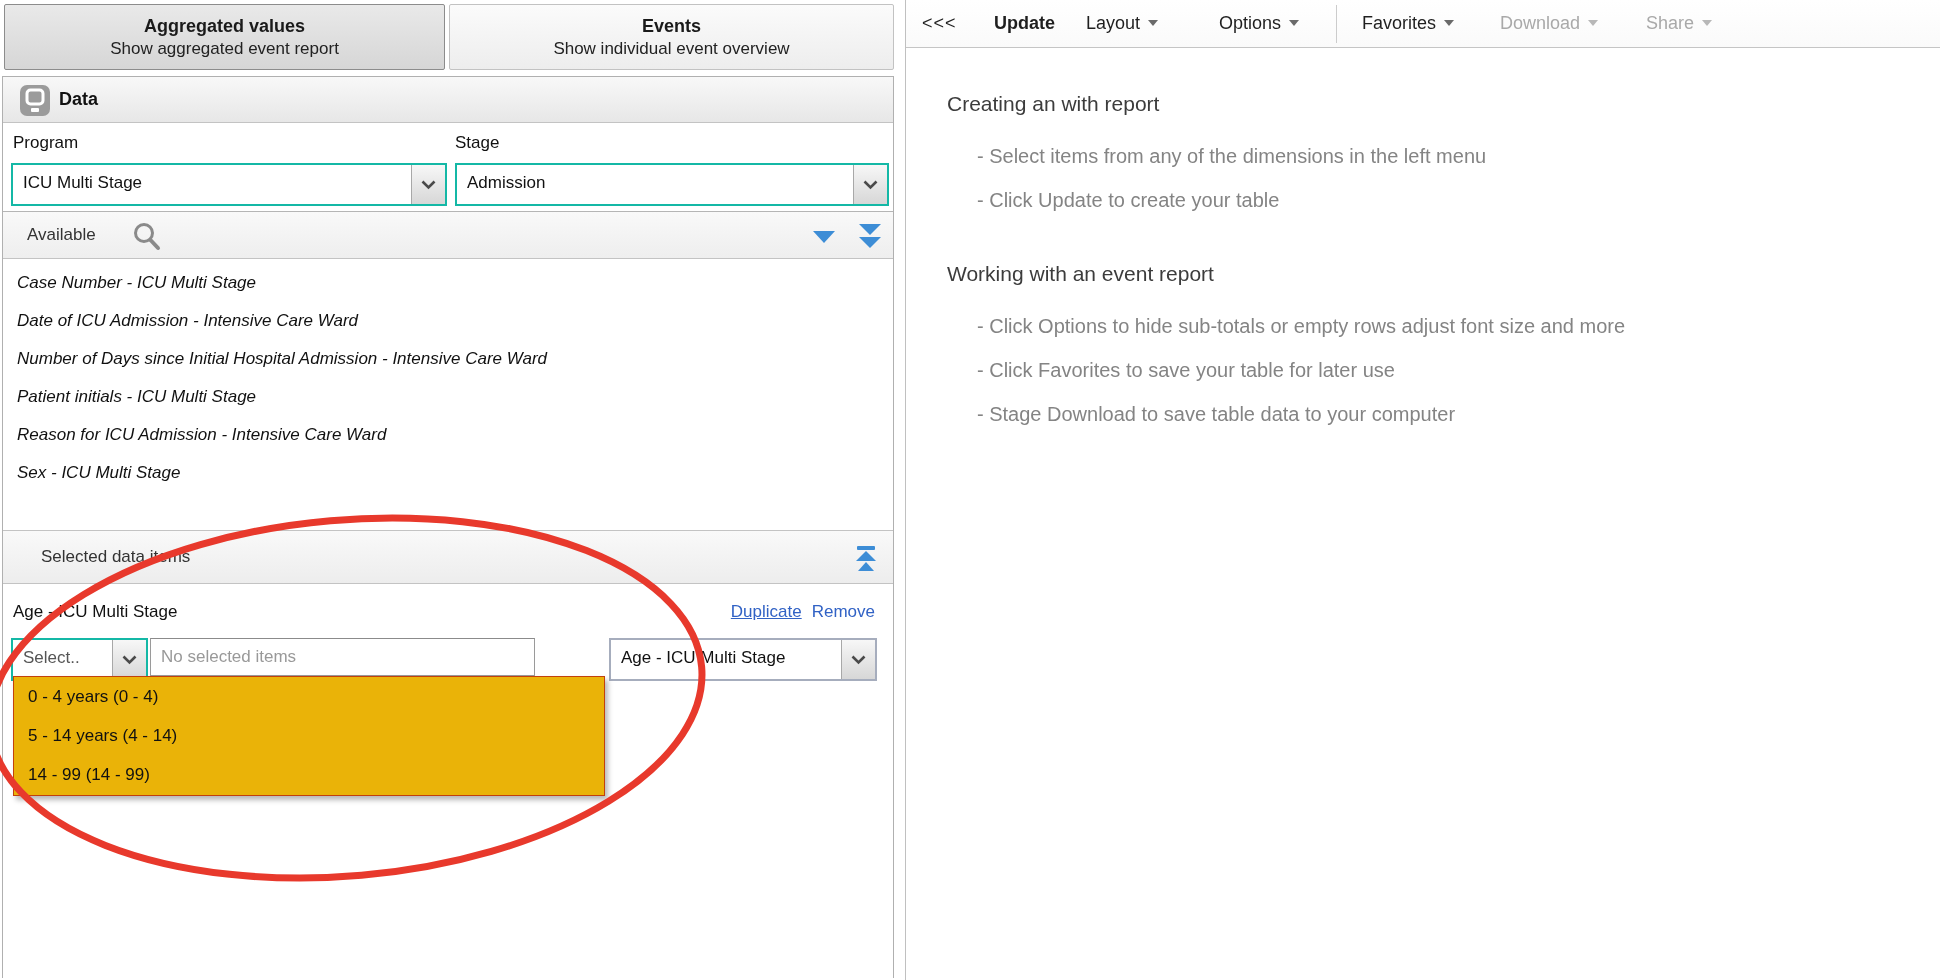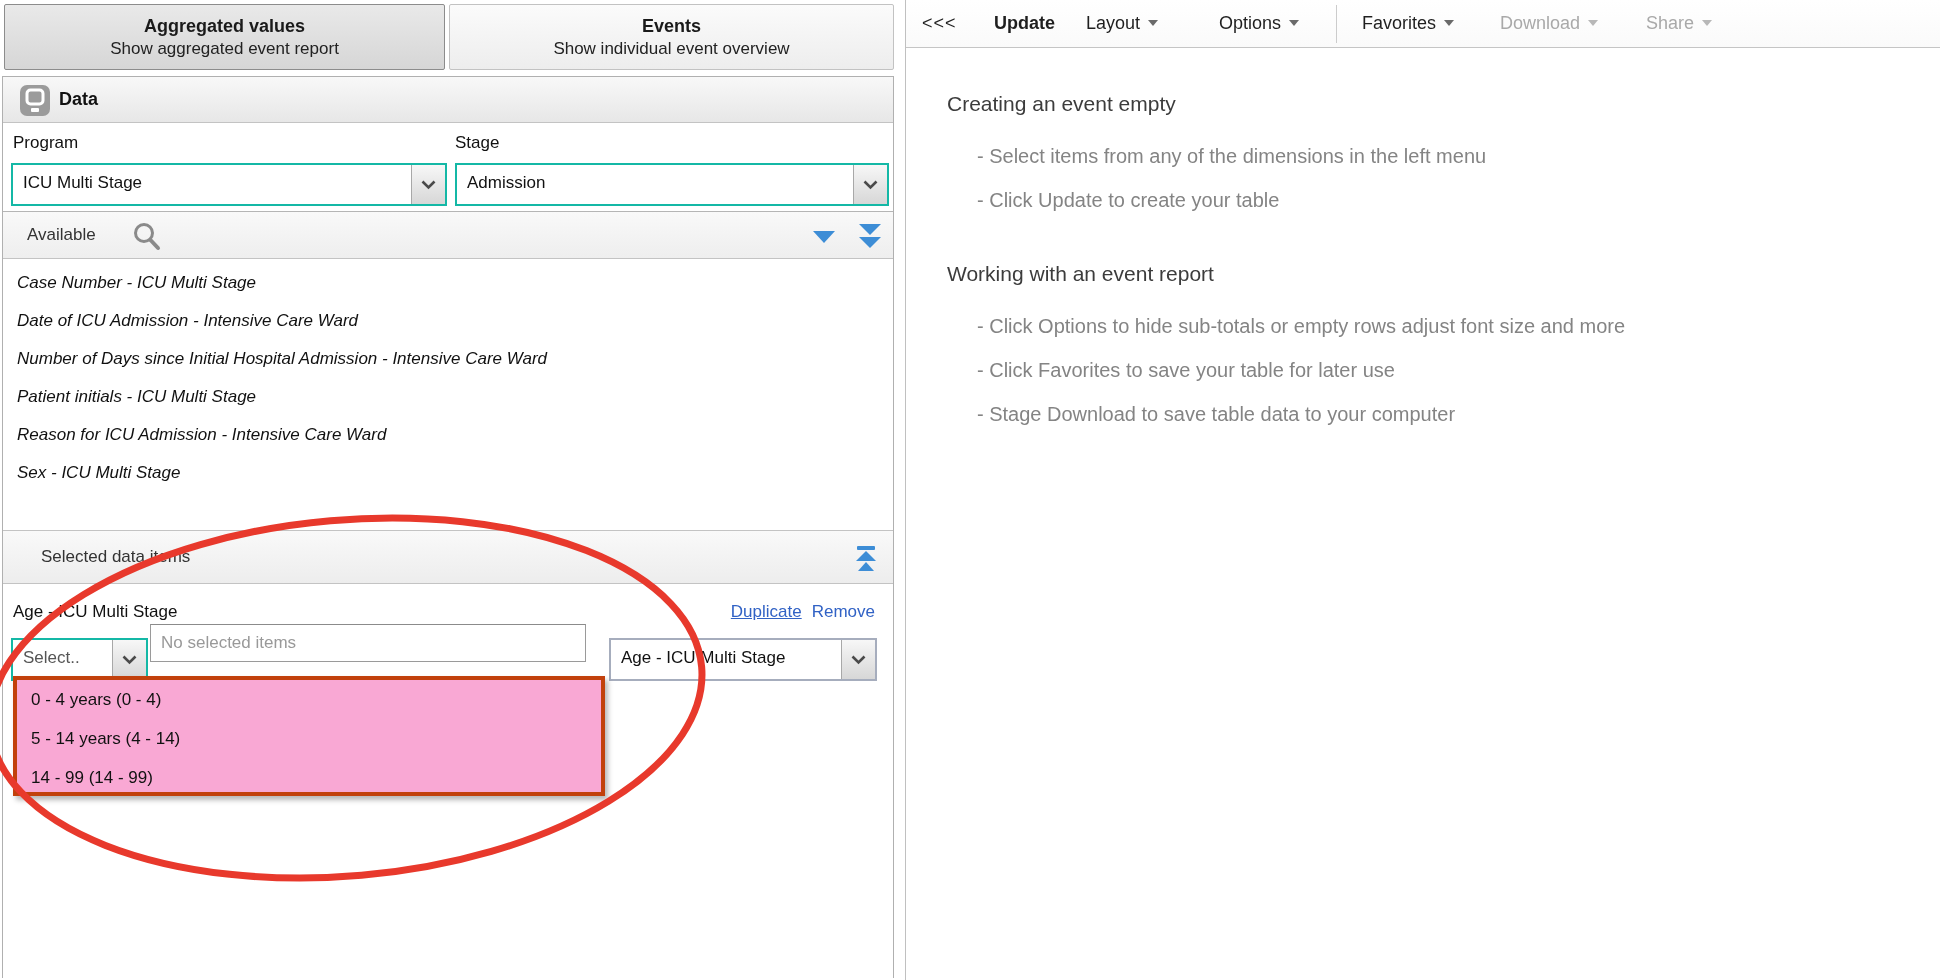--- a/index.html
+++ b/index.html
@@ -55,28 +55,28 @@
   .selected-body { position:absolute; top:507px; left:0; width:100%; height:395px; background:#fff; }
   .sel-label-row { position:absolute; top:16px; left:10px; right:18px; height:26px; }
   .sel-item-name { position:absolute; left:0; top:2px; font-size:17px; color:#111; }
   .sel-links { position:absolute; right:0; top:2px; font-size:17px; }
   .sel-links a { color:#3162c5; text-decoration:none; cursor:pointer; }
   .sel-links a.ul { text-decoration:underline; }
   .sel-links .gap { display:inline-block; width:10px; }
 
   #combo-operator { left:8px; top:54px; width:137px; }
   #combo-operator .combo-text { color:#555; }
-  #filter-input { position:absolute; left:147px; top:40px; width:436px; height:38px;
+  #filter-input { position:absolute; left:147px; top:54px; width:385px; height:38px;
     border:1px solid #9a9a9a; border-top-color:#8b8b8b; padding:4px 10px; font-size:17px;
     color:#333; font-family:"Liberation Sans",sans-serif; }
   #filter-input::placeholder { color:#999; opacity:1; }
   #combo-legend { left:606px; top:54px; width:268px; border-color:#a6adbd; }
 
   .dropdown-popup { position:absolute; left:10px; top:92px; width:592px; height:120px;
-    background:#f9a8d4; border:4px solid #c2410c; box-shadow:3px 4px 5px rgba(0,0,0,0.28); z-index:5; }
+    background:#eab308; border:1px solid #c2410c; box-shadow:3px 4px 5px rgba(0,0,0,0.28); z-index:5; }
   .dropdown-popup .option { height:39px; line-height:39px; padding-left:14px;
     font-size:17px; color:#111; cursor:pointer; }
 
   
   .right-panel { position:absolute; left:905px; top:0; width:1035px; height:980px;
     border-left:1px solid #c0c0c0; background:#fff; }
   .toolbar { position:absolute; left:0; top:0; width:100%; height:48px;
     background:linear-gradient(#ffffff,#fafafa); border-bottom:1px solid #c5c5c5; }
   .tb-item { position:absolute; top:0; height:47px; line-height:47px; font-size:18px;
     color:#1f1f1f; cursor:pointer; white-space:nowrap; }
@@ -233,21 +233,21 @@
     <span class="tb-item bold" id="tb-update">Update</span>
     <span class="tb-item" id="tb-layout"><span>Layout</span><span class="caret"></span></span>
     <span class="tb-item" id="tb-options"><span>Options</span><span class="caret"></span></span>
     <span class="tb-divider"></span>
     <span class="tb-item" id="tb-favorites"><span>Favorites</span><span class="caret"></span></span>
     <span class="tb-item disabled" id="tb-download"><span>Download</span><span class="caret"></span></span>
     <span class="tb-item disabled" id="tb-share"><span>Share</span><span class="caret"></span></span>
   </div>
 
   <div class="help">
-    <div class="help-heading">Creating an event empty</div>
+    <div class="help-heading">Creating an with report</div>
     <ul class="help-list">
         <li>- Select items from any of the dimensions in the left menu</li>
         <li>- Click Update to create your table</li>
       </ul>
     <div class="help-heading" id="help-sec2">Working with an event report</div>
     <ul class="help-list">
         <li>- Click Options to hide sub-totals or empty rows adjust font size and more</li>
         <li>- Click Favorites to save your table for later use</li>
         <li>- Stage Download to save table data to your computer</li>
       </ul>

